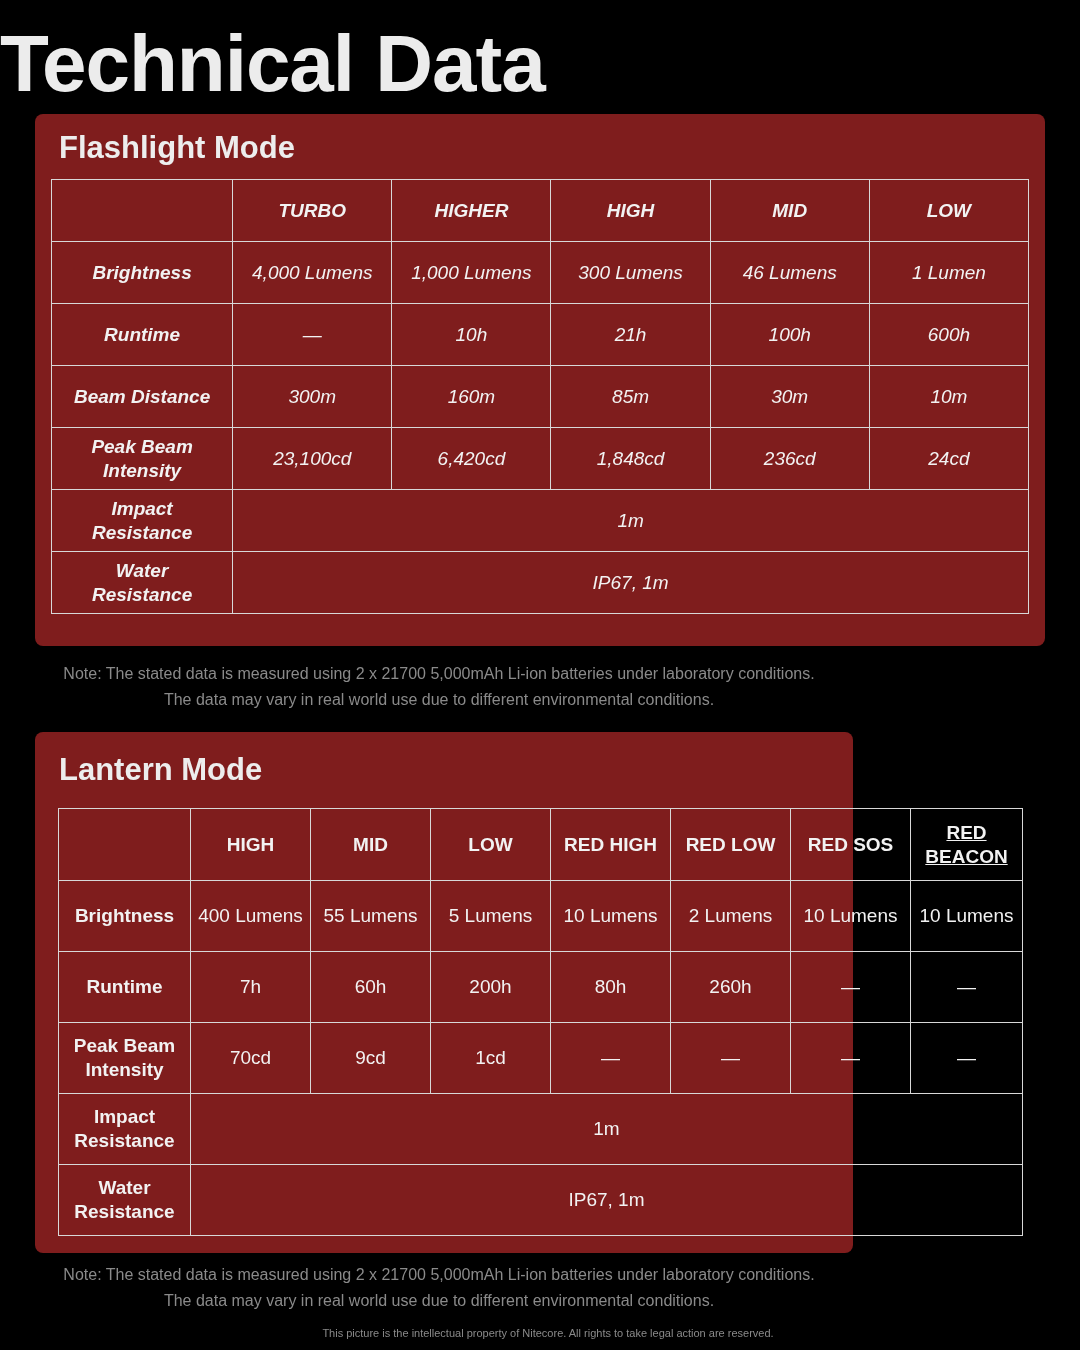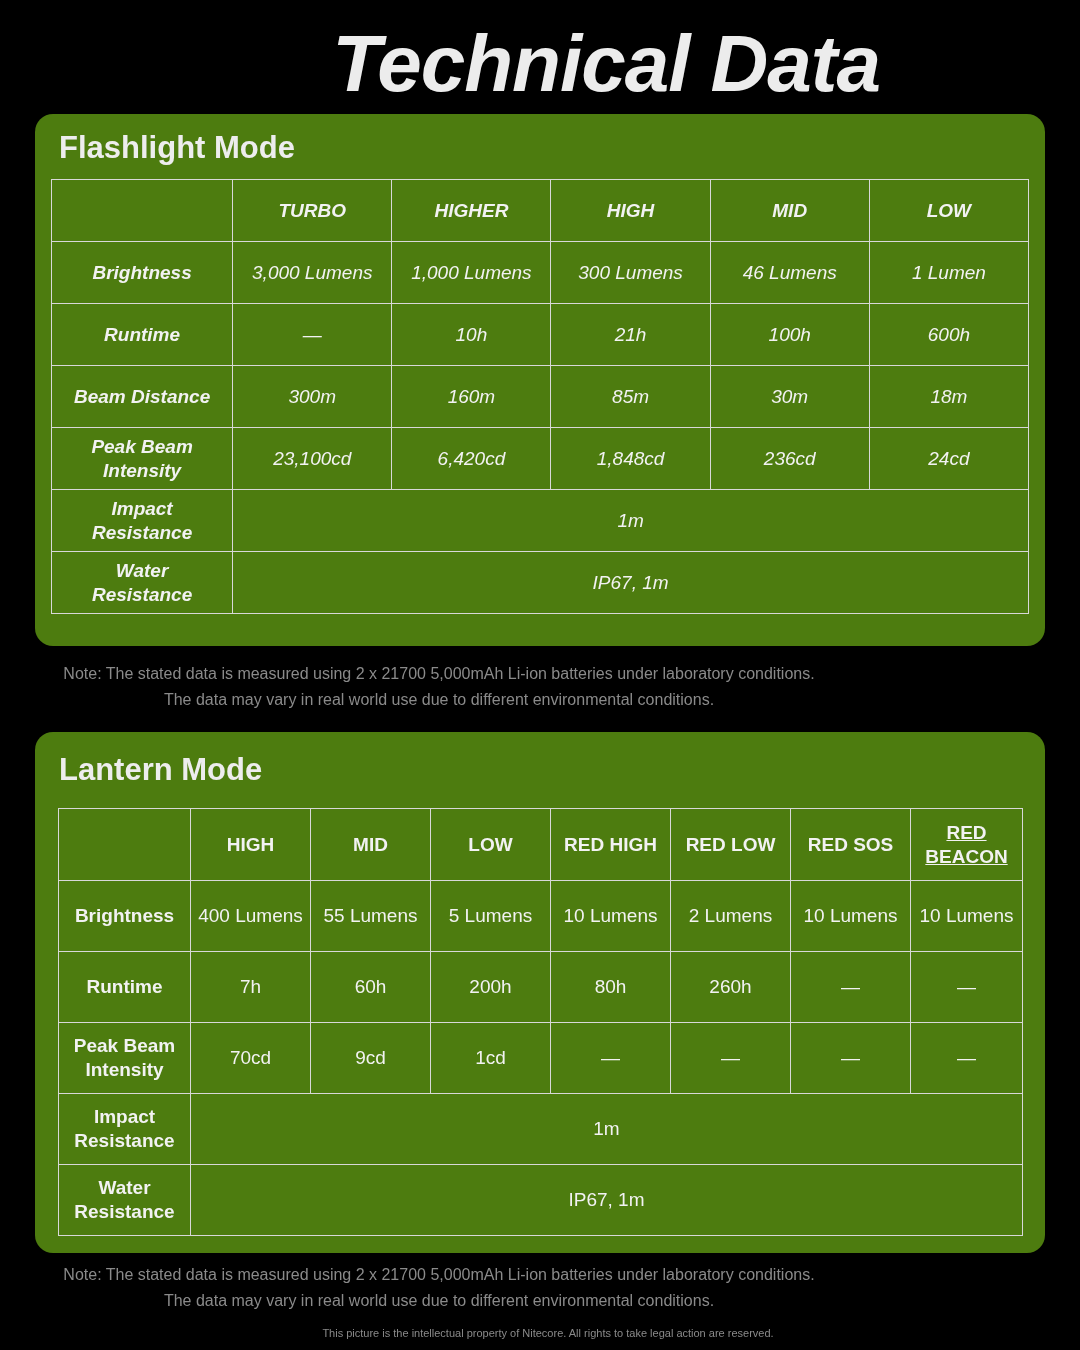--- a/index.html
+++ b/index.html
@@ -1,18 +1,18 @@
 <!DOCTYPE html>
 <html><head>
 <meta charset="utf-8">
 <style>
   html, body { margin:0; padding:0; }
   body { width:1080px; height:1350px; background:#000; color:#f0f0f0; font-family:"Liberation Sans", sans-serif; position:relative; overflow:hidden; }
-  .title { position:absolute; left:0; top:18px; width:880px; text-align:right; font-size:80px; font-weight:bold; color:#ececec; letter-spacing:-1px;font-style:italic; }
-  .panel { position:absolute; background:#4d7c0f; border-radius:18px; }
+  .title { position:absolute; left:0; top:18px; width:880px; text-align:left; font-size:80px; font-weight:bold; color:#ececec; letter-spacing:-1px; }
+  .panel { position:absolute; background:#7f1d1d; border-radius:8px; }
   .panel h2 { margin:0; position:absolute; left:24px; font-size:31px; font-weight:bold; color:#ededed; }
   table { position:absolute; border-collapse:collapse; table-layout:fixed; }
   td { border:1.5px solid #d8d8d8; text-align:center; vertical-align:middle; font-size:19px; color:#f2f2f2; padding:0 2px; line-height:24px; }
   td.lbl { font-weight:bold;text-align:center; }
   td.hdr { font-weight:bold; }
   .note { position:absolute; left:0; width:878px; text-align:center; font-size:16px; color:#8a8a8a; line-height:26px; }
   .copy { position:absolute; left:0; width:1080px; top:1327px; text-align:center; font-size:11px; color:#8a8a8a;margin-left:8px; }
 </style>
 </head>
 <body>
@@ -34,41 +34,41 @@
         <tr style="height:62px">
       <td class="hdr"></td>
       <td class="hdr">TURBO</td>
       <td class="hdr">HIGHER</td>
       <td class="hdr">HIGH</td>
       <td class="hdr">MID</td>
       <td class="hdr">LOW</td>
     </tr>
     <tr style="height:62px">
       <td class="lbl">Brightness</td>
-      <td>3,000 Lumens</td>
+      <td>4,000 Lumens</td>
       <td>1,000 Lumens</td>
       <td>300 Lumens</td>
       <td>46 Lumens</td>
       <td>1 Lumen</td>
     </tr>
     <tr style="height:62px">
       <td class="lbl">Runtime</td>
       <td>—</td>
       <td>10h</td>
       <td>21h</td>
       <td>100h</td>
       <td>600h</td>
     </tr>
     <tr style="height:62px">
       <td class="lbl">Beam Distance</td>
       <td>300m</td>
       <td>160m</td>
       <td>85m</td>
       <td>30m</td>
-      <td>18m</td>
+      <td>10m</td>
     </tr>
     <tr style="height:62px">
       <td class="lbl" style="padding:0 28px;">Peak Beam Intensity</td>
       <td>23,100cd</td>
       <td>6,420cd</td>
       <td>1,848cd</td>
       <td>236cd</td>
       <td>24cd</td>
     </tr>
     <tr style="height:62px">
@@ -81,21 +81,21 @@
     </tr>
   </tbody>
     </table>
 </div>
 
 <div class="note" style="top:661px;">
   <div>Note: The stated data is measured using 2 x 21700 5,000mAh Li-ion batteries under laboratory conditions.</div>
   <div>The data may vary in real world use due to different environmental conditions.</div>
 </div>
 
-<div class="panel" style="left:35px;top:732px;width:1010px;height:521px;">
+<div class="panel" style="left:35px;top:732px;width:818px;height:521px;">
   <h2 style="top:20px;">Lantern Mode</h2>
   <table style="left:23px;top:76px;width:964px;">
     <colgroup>
         <col style="width:132px">
         <col style="width:120px">
         <col style="width:120px">
         <col style="width:120px">
         <col style="width:120px">
         <col style="width:120px">
         <col style="width:120px">

